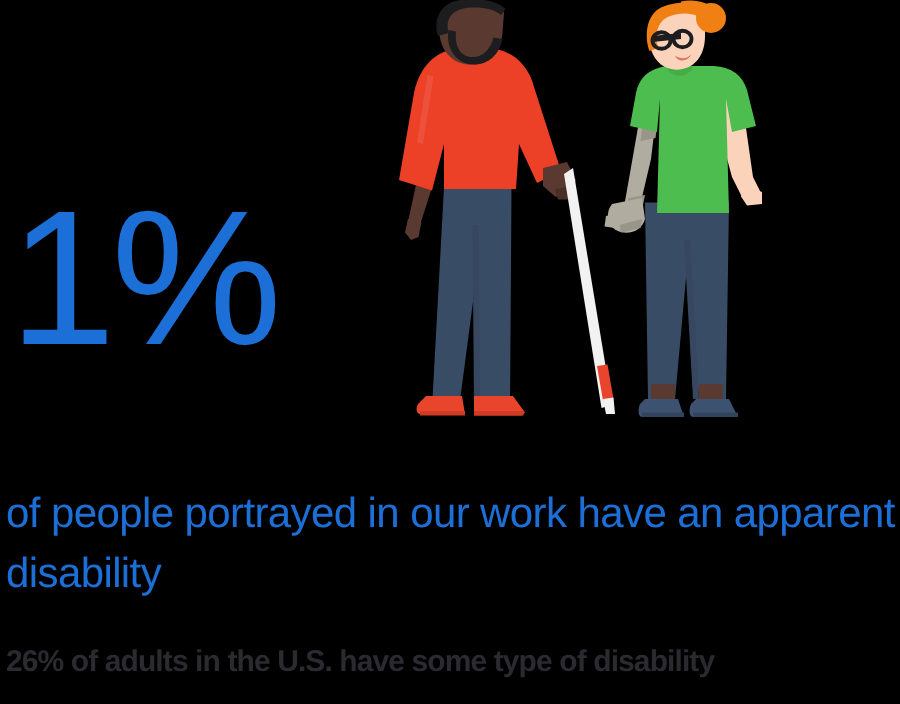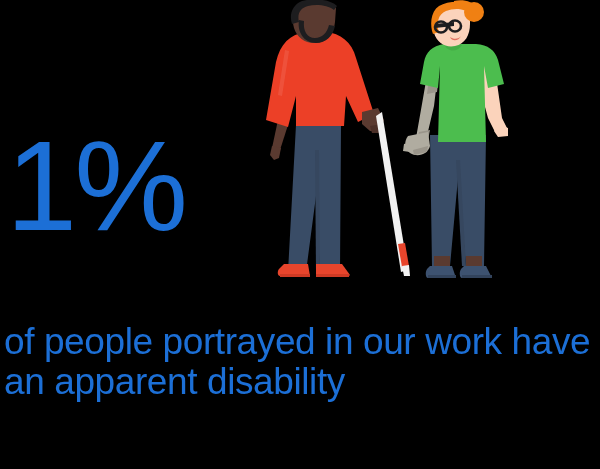--- a/index.html
+++ b/index.html
@@ -47,21 +47,21 @@
     color: #1c6fd6;
     white-space: nowrap;
   }
 
   
   .headline {
     position: absolute;
     left: 4px;
     top: 322px;
     width: 594px;
-    font-size: 37px;
+    font-size: 28px;
     line-height: 40px;
     font-weight: 400;
     letter-spacing: -0.4px;
     color: #1c6fd6;
   }
 
   
   .caption {
     position: absolute;
     left: 4px;
@@ -160,14 +160,15 @@
 
         <path d="M192 37 C196 40 201 39 203 36 C201 41 194 42 192 37 Z" fill="#e0705f"></path>
       </g>
     </svg>
   </div>
 
   <div class="big-stat">1%</div>
 
   <div class="headline">of people portrayed in our work have an apparent disability</div>
 
+  <div class="caption">26% of adults in the U.S. have some type of disability</div>
 
 </div>
 
 </body></html>

